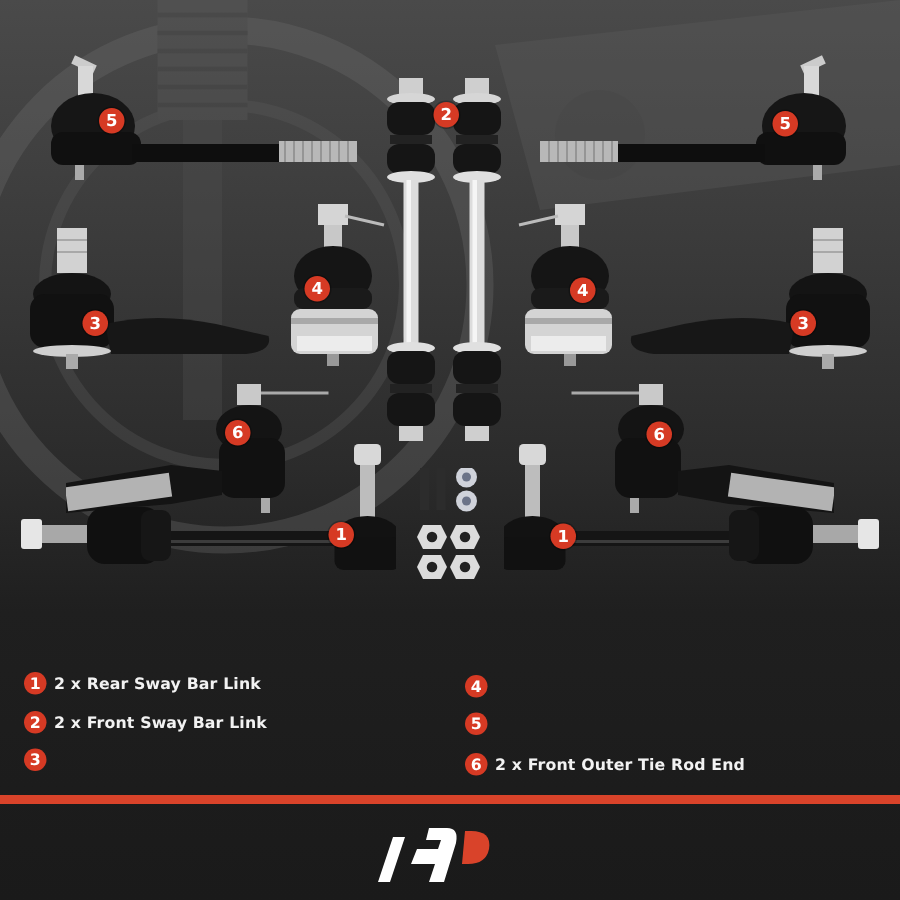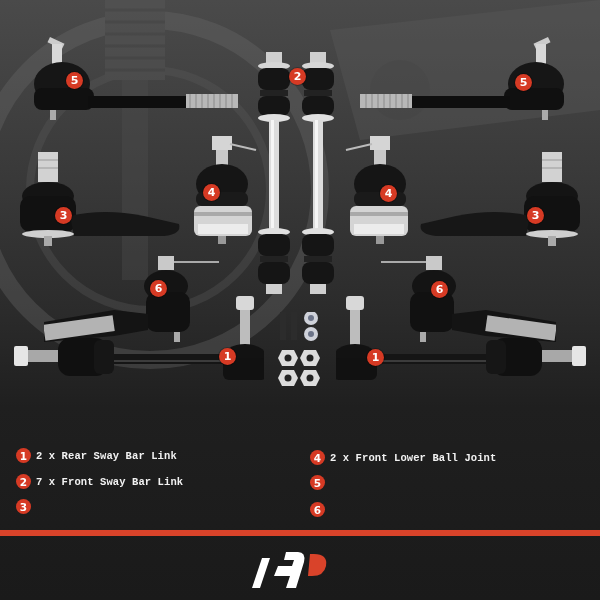--- a/index.html
+++ b/index.html
@@ -8,21 +8,21 @@
     background: linear-gradient(180deg, #4a4a4a 0%, #3a3a3a 28%, #2b2b2b 52%, #1f1f1f 68%, #1a1a1a 100%); }
   .bg-texture { position:absolute; left:0; top:0; width:600px; height:420px; opacity:.35; }
   .part { position:absolute; }
   .badge { position:absolute; width:17px; height:17px; border-radius:50%; background:#d63a24;
     color:#fff; font-size:11px; font-weight:bold; display:flex; align-items:center; justify-content:center;
     box-shadow:0 0 0 1px rgba(0,0,0,.25); }
   .legend { position:absolute; left:0; top:440px; width:600px; height:85px; }
   .legend-item { position:absolute; display:flex; align-items:center; gap:5px; }
   .legend-badge { width:15px; height:15px; border-radius:50%; background:#d63a24; color:#fff;
     font-size:10.5px; font-weight:bold; display:flex; align-items:center; justify-content:center; }
-  .legend-text { color:#f2f2f2; font-size:10.5px; font-weight:bold; letter-spacing:.1px;font-family:Liberation Mono, monospace; }
+  .legend-text { color:#f2f2f2; font-size:10.5px; font-weight:bold; letter-spacing:.1px; }
   .red-line { position:absolute; left:0; top:530px; width:600px; height:6px; background:#d9432a; }
   .logo { position:absolute; left:248px; top:544px; width:90px; height:48px; }
 </style>
 </head>
 <body>
 
 <div class="canvas">
 
   <svg class="bg-texture" viewBox="0 0 600 420">
     <defs>
@@ -254,34 +254,34 @@
       <circle cx="32" cy="66" r="3.5" fill="#222"></circle>
   </svg>
 
   <div class="legend">
     <div class="legend-item" style="left:16px;top:8px">
       <span class="legend-badge">1</span>
       <span class="legend-text">2 x Rear Sway Bar Link</span>
     </div>
     <div class="legend-item" style="left:16px;top:34px">
       <span class="legend-badge">2</span>
-      <span class="legend-text">7 x Front Sway Bar Link</span>
+      <span class="legend-text">2 x Front Sway Bar Link</span>
     </div>
     <div class="legend-item" style="left:16px;top:59px">
       <span class="legend-badge">3</span>
     </div>
     <div class="legend-item" style="left:310px;top:10px">
       <span class="legend-badge">4</span>
-      <span class="legend-text">2 x Front Lower Ball Joint</span>
     </div>
     <div class="legend-item" style="left:310px;top:35px">
       <span class="legend-badge">5</span>
     </div>
     <div class="legend-item" style="left:310px;top:62px">
       <span class="legend-badge">6</span>
+      <span class="legend-text">2 x Front Outer Tie Rod End</span>
     </div>
   </div>
 
   <div class="red-line"></div>
 
   <svg class="logo" viewBox="0 0 90 48">
     <polygon points="4,44 14,14 22,14 12,44" fill="#ffffff"></polygon>
     <path d="M38 8 L50 8 Q58 8 56 18 L48 44 L38 44 L42 32 L26 32 L30 22 L44 22 L46 16 L36 16 Z" fill="#ffffff"></path>
     <path d="M62 10 L66 10 Q80 10 78 22 Q76 32 64 32 L60 32 Z" fill="#d9432a"></path>
   </svg>

